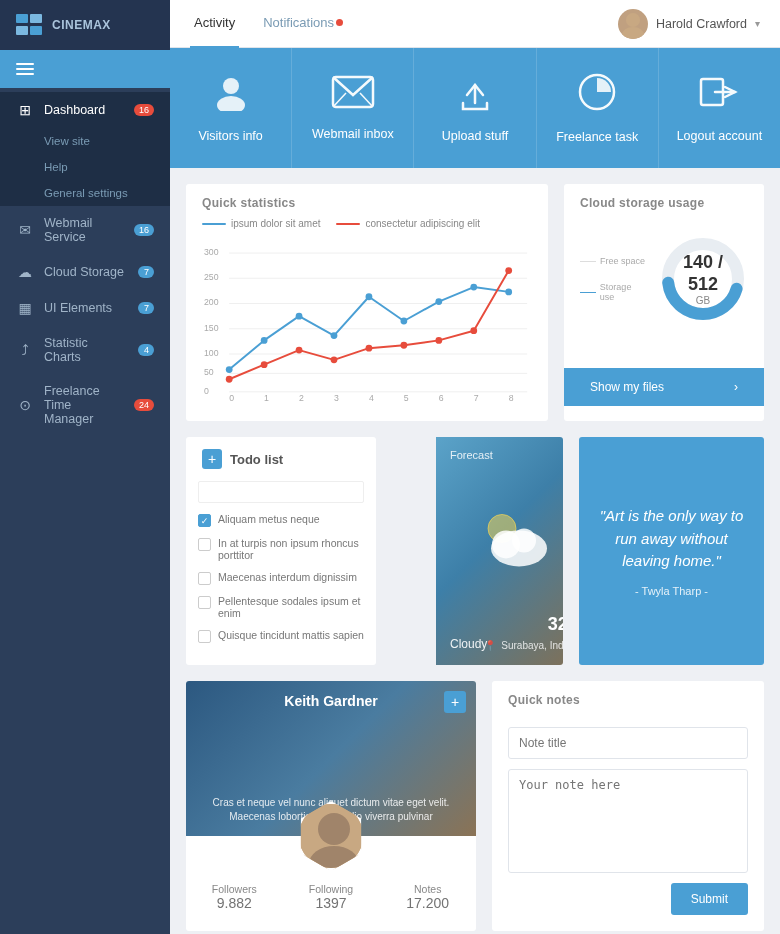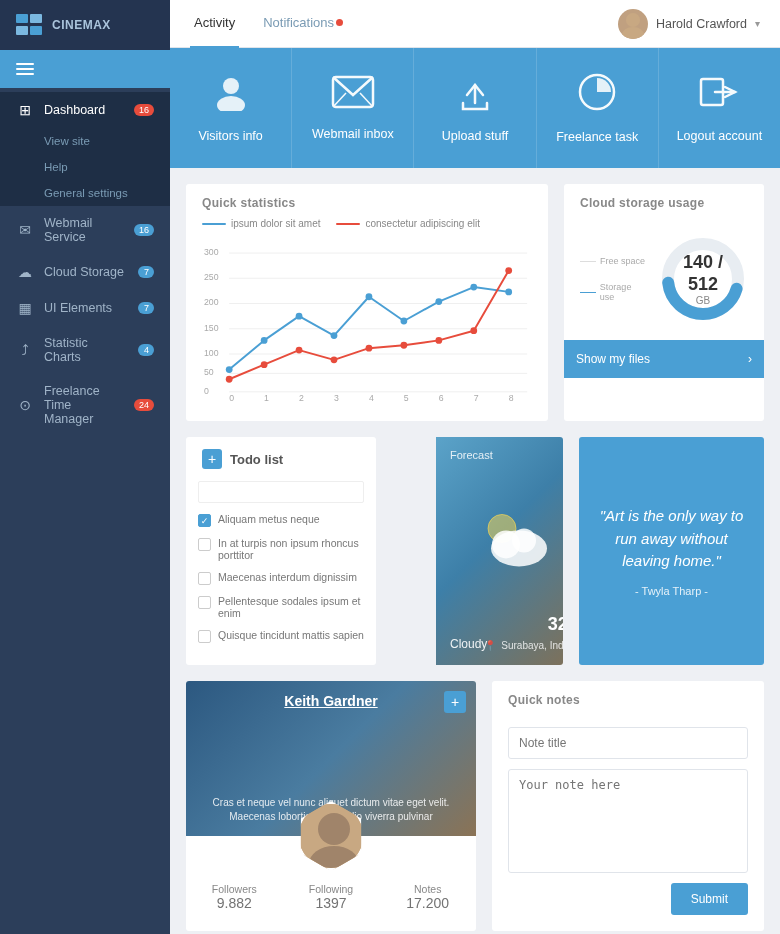--- a/index.html
+++ b/index.html
@@ -163,22 +163,22 @@
     
     .cloud-storage-card { width: 200px; flex-shrink: 0; }
     .donut-container { display: flex; align-items: center; justify-content: center; padding: 16px; gap: 10px; }
     .donut-labels { font-size: 9px; color: #aaa; display: flex; flex-direction: column; gap: 16px; }
     .donut-label-item { display: flex; align-items: center; gap: 4px; }
     .donut-line { width: 16px; height: 1px; background: #ddd; }
     .storage-gb { font-size: 18px; font-weight: 700; color: #333; text-align: center; line-height: 1.2; }
     .storage-sub { font-size: 10px; color: #888; text-align: center; }
     .show-files-btn {
       background: #4a9fd4; color: white;
-      padding: 12px 12px; display: flex; align-items: center; justify-content: space-between;
-      font-size: 12px; cursor: pointer;
+      padding: 12px 26px; display: flex; align-items: center; justify-content: space-between;
+      font-size: 12px; cursor: pointer; margin-top: 28px;
     }
 
     
     .todo-card { width: 190px; flex-shrink: 0; }
     .todo-header { display: flex; align-items: center; gap: 8px; padding: 12px 16px; }
     .todo-add-btn { width: 20px; height: 20px; background: #4a9fd4; color: white; border-radius: 3px; display: flex; align-items: center; justify-content: center; font-size: 14px; cursor: pointer; flex-shrink: 0; }
     .todo-title { font-size: 13px; font-weight: 600; color: #555; }
     .todo-list { padding: 0 12px 12px; }
     .todo-item { display: flex; align-items: flex-start; gap: 7px; margin-bottom: 10px; font-size: 10.5px; color: #777; }
     .todo-checkbox { width: 13px; height: 13px; border: 1px solid #ccc; border-radius: 2px; flex-shrink: 0; margin-top: 1px; display: flex; align-items: center; justify-content: center; }
@@ -200,21 +200,21 @@
     .forecast-location { position: absolute; bottom: 14px; right: 14px; font-size: 10px; color: rgba(255,255,255,0.8); display: flex; align-items: center; gap: 4px; }
 
     
     .quote-card { width: 185px; flex-shrink: 0; background: #4a9fd4; border-radius: 3px; display: flex; flex-direction: column; align-items: center; justify-content: center; padding: 20px 16px; text-align: center; color: white; }
     .quote-text { font-size: 15px; font-style: italic; font-weight: 500; line-height: 1.5; margin-bottom: 12px; }
     .quote-author { font-size: 11px; opacity: 0.85; }
 
     
     .profile-card { width: 290px; flex-shrink: 0; border-radius: 3px; overflow: hidden; position: relative; }
     .profile-bg { height: 155px; background: linear-gradient(135deg, #2c5880 0%, #4a7ca0 50%, #8b7355 100%); position: relative; overflow: hidden; }
-    .profile-name-overlay { position: absolute; top: 12px; left: 0; right: 0; text-align: center; font-size: 14px; font-weight: 600; color: white; text-decoration: underline; }
+    .profile-name-overlay { position: absolute; top: 12px; left: 0; right: 0; text-align: center; font-size: 14px; font-weight: 600; color: white; }
     .profile-desc { position: absolute; bottom: 12px; left: 12px; right: 12px; font-size: 10px; color: rgba(255,255,255,0.85); text-align: center; line-height: 1.4; }
     .profile-add-btn { position: absolute; top: 10px; right: 10px; width: 22px; height: 22px; background: #4a9fd4; color: white; border-radius: 3px; display: flex; align-items: center; justify-content: center; font-size: 14px; cursor: pointer; }
     .profile-avatar-wrapper { display: flex; justify-content: center; margin-top: -35px; position: relative; z-index: 2; }
     .profile-avatar { width: 70px; height: 70px; background: #c8a882; border-radius: 50%; clip-path: polygon(50% 0%, 93% 25%, 93% 75%, 50% 100%, 7% 75%, 7% 25%); overflow: hidden; border: 3px solid white; }
     .profile-stats { display: flex; padding: 12px 0 16px; background: white; }
     .profile-stat { flex: 1; text-align: center; }
     .profile-stat-label { font-size: 10.5px; color: #888; }
     .profile-stat-value { font-size: 14px; font-weight: 400; color: #737373; }
 
     

